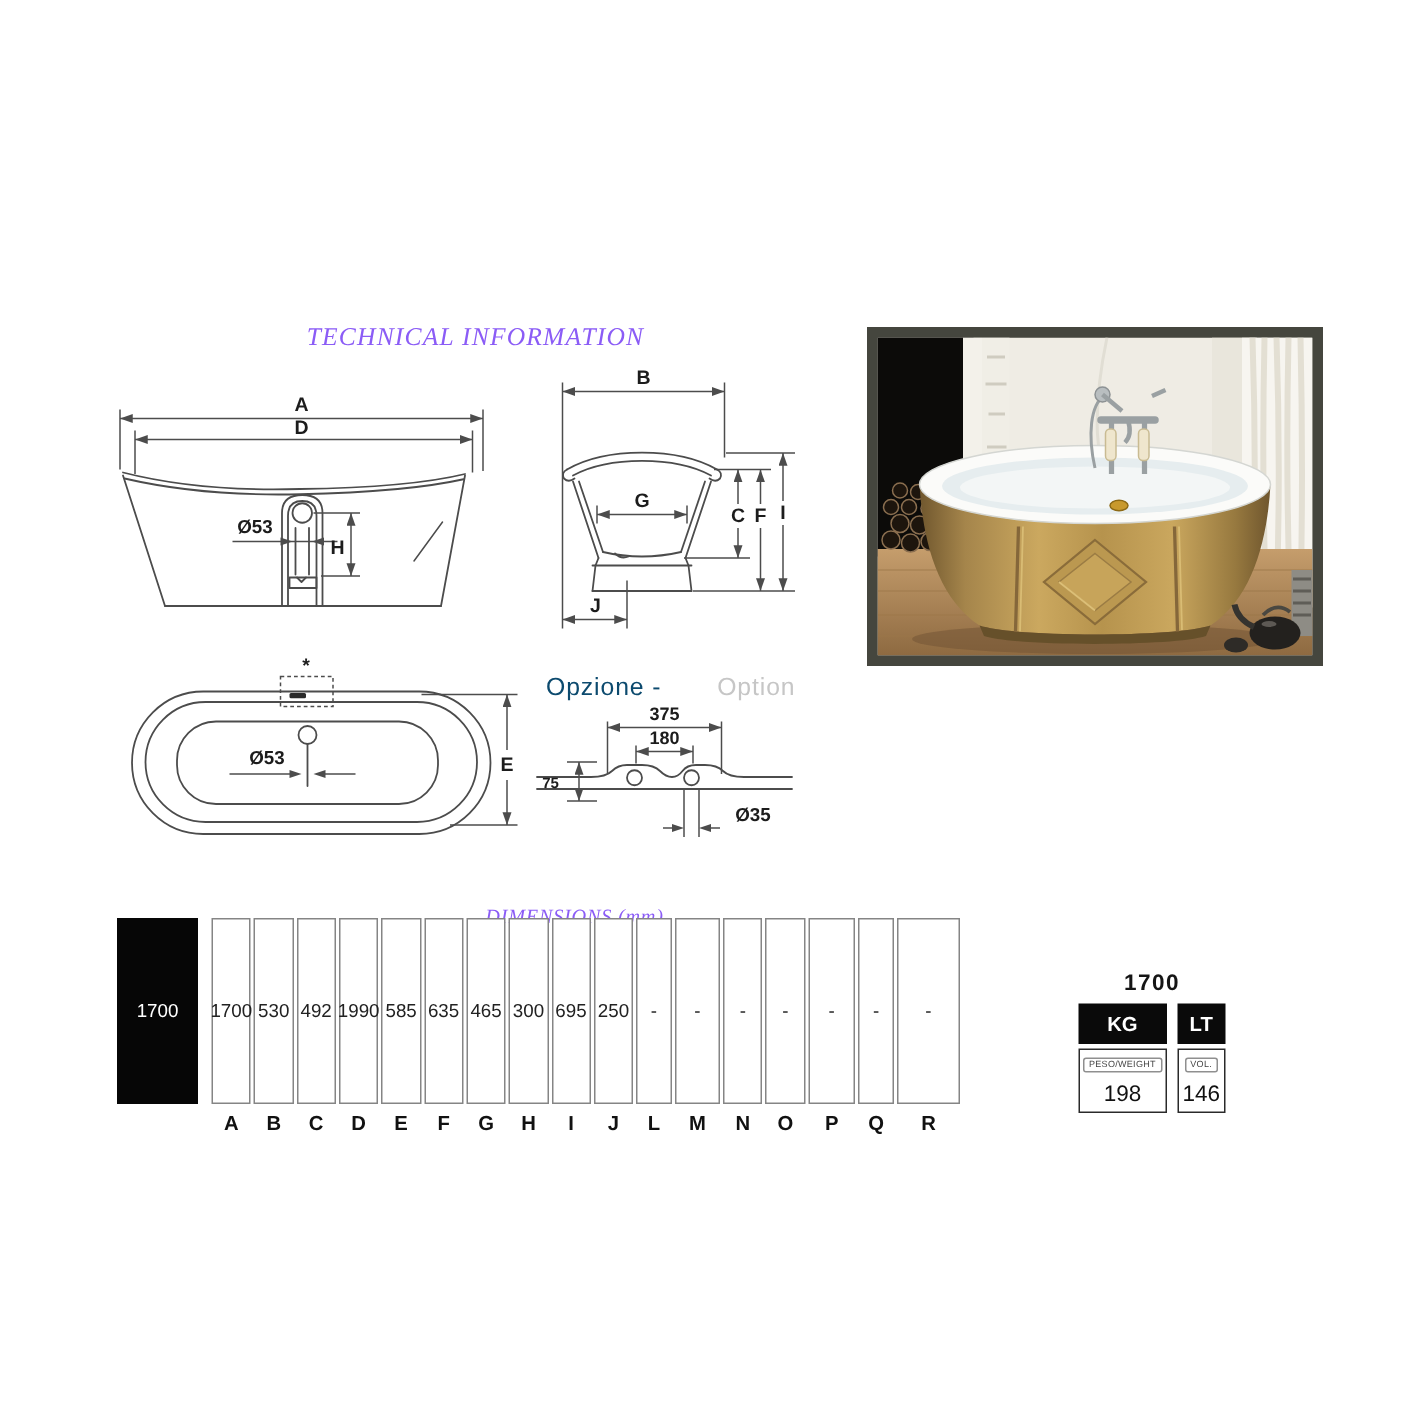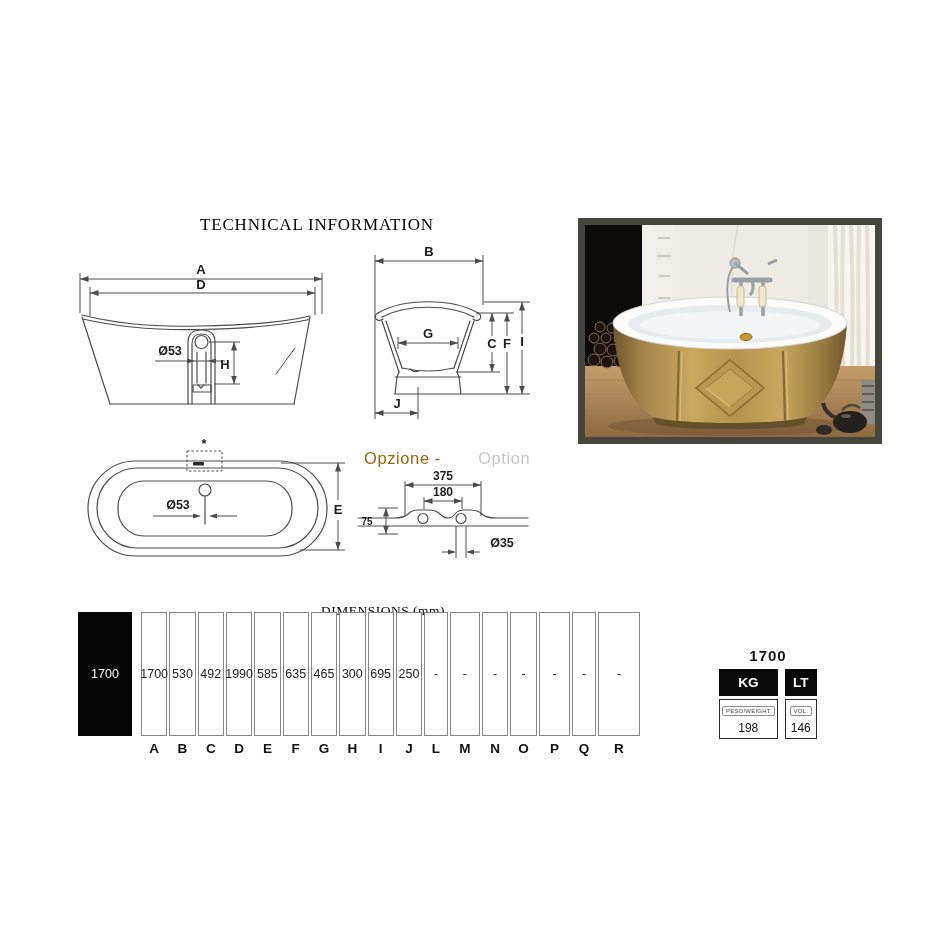--- a/index.html
+++ b/index.html
@@ -1,24 +1,24 @@
 <!DOCTYPE html>
 <html><head>
 <meta charset="utf-8">
 <style>
   html,body{margin:0;padding:0;background:#fff;}
   .canvas{position:relative;width:950px;height:950px;background:#ffffff;overflow:hidden;
           font-family:"Liberation Sans",sans-serif;}
-  .serif-it{font-family:"Liberation Serif",serif;color:#000000;}
+  .serif-it{font-family:"Liberation Serif",serif;font-style:italic;color:#8b5cf6;}
   .page-title{position:absolute;left:157px;top:215px;width:320px;text-align:center;
               font-size:17px;letter-spacing:.8px;}
   .dims-title{position:absolute;left:283px;top:603px;width:200px;text-align:center;
               font-size:13.5px;letter-spacing:.5px;}
   .option-heading{position:absolute;left:364px;top:449px;font-size:16.5px;letter-spacing:.6px;}
-  .option-heading .it{color:#a16207;}
+  .option-heading .it{color:#0c4a6e;}
   .option-heading .en{color:#c6c6c6;margin-left:32px;}
 
   svg text{font-family:"Liberation Sans",sans-serif;font-weight:bold;fill:#1c1c1c;}
   .ol{stroke:#4c4c4c;stroke-width:1.2;fill:none;stroke-linecap:round;stroke-linejoin:round;}
   .dim{stroke:#4c4c4c;stroke-width:1;fill:none;}
   .arrfill{fill:#4c4c4c;}
 
   .drawing{position:absolute;}
 
   
@@ -38,21 +38,21 @@
   .spec-title{text-align:center;font-size:15px;font-weight:bold;letter-spacing:1px;
               color:#151515;margin-bottom:5px;}
   .spec-grid{display:flex;gap:7px;}
   .spec-col{flex:1;}
   .unit{background:#0a0a0a;color:#fff;font-weight:bold;font-size:13.5px;text-align:center;
         padding:6px 0;}
   .valbox{border:1px solid #2a2a2a;margin-top:3px;text-align:center;padding:2px 2px 3px;}
   .valbox .lbl{display:inline-block;border:1px solid #8f8f8f;border-radius:2px;
                font-size:6px;line-height:8px;padding:0 3px;color:#444;letter-spacing:.2px;
                max-width:100%;overflow:hidden;white-space:nowrap;}
-  .valbox .num{font-size:12px;color:#111;margin-top:1px;}
+  .valbox .num{font-size:15px;color:#111;margin-top:1px;}
 </style>
 </head>
 <body>
 
 <div class="canvas">
 
   <div class="serif-it page-title">TECHNICAL INFORMATION</div>
 
   <svg class="drawing" style="left:73px;top:256px" width="270" height="168" viewBox="0 0 270 168">
     <defs>

